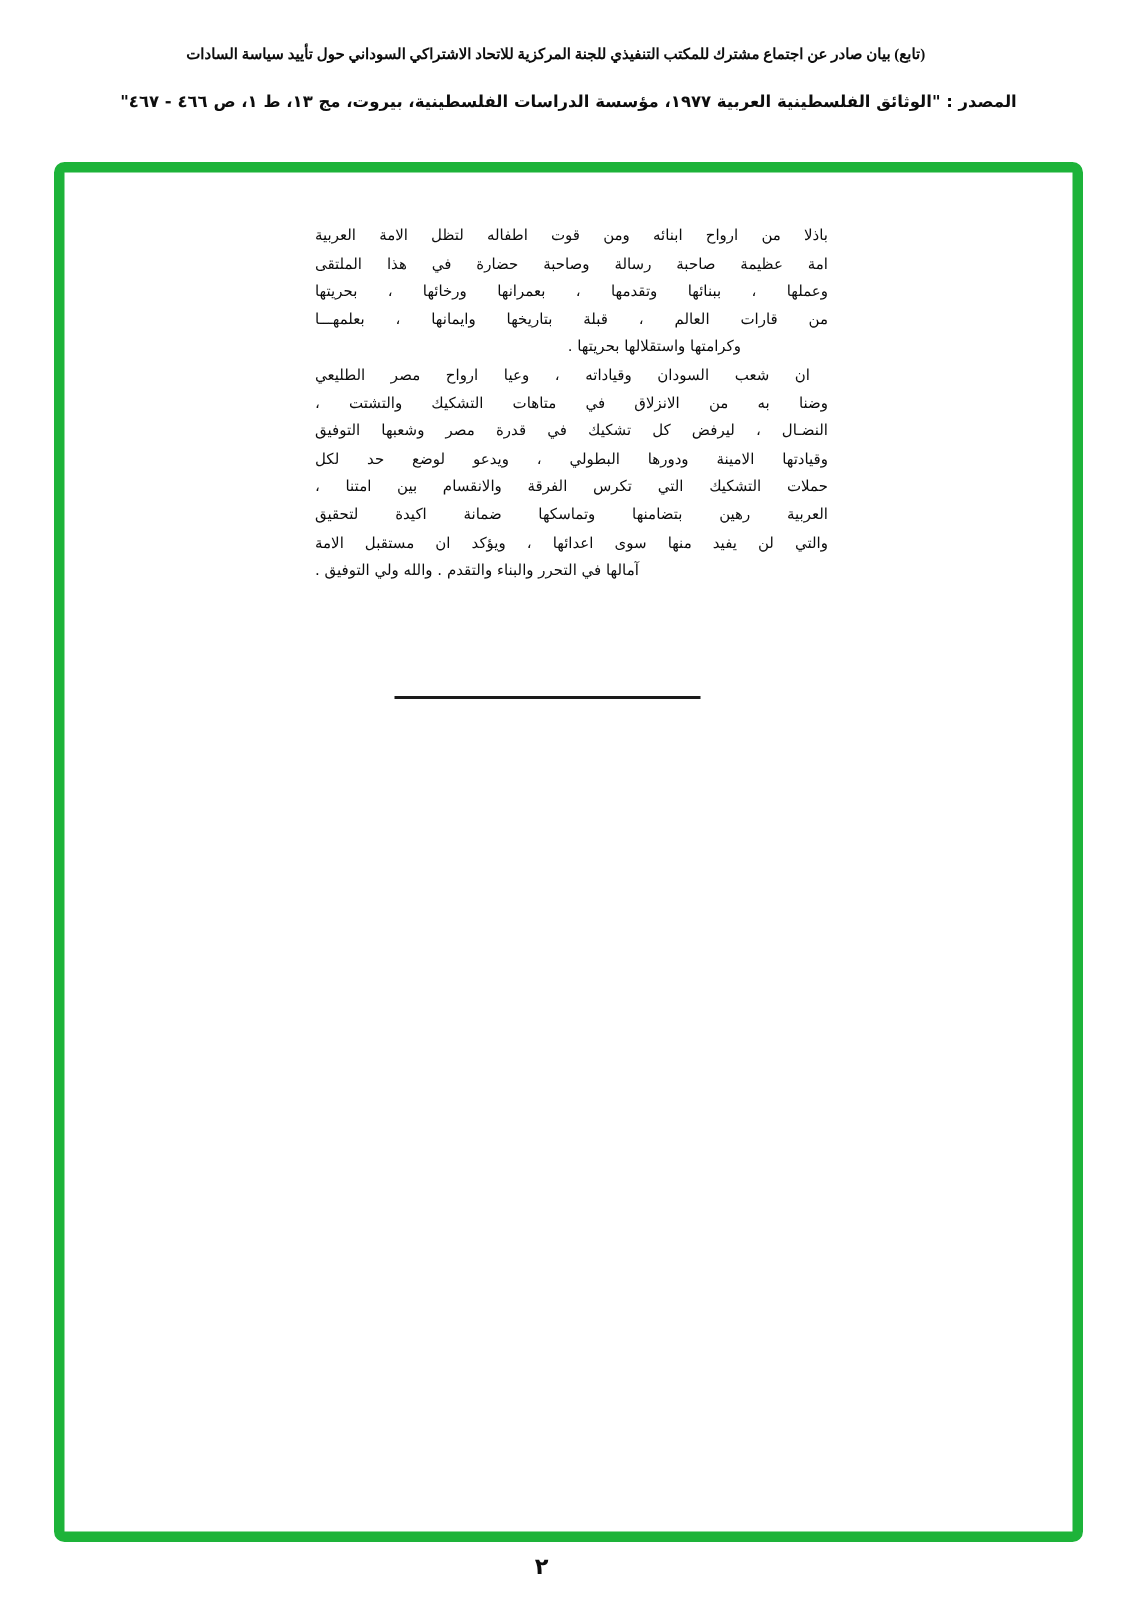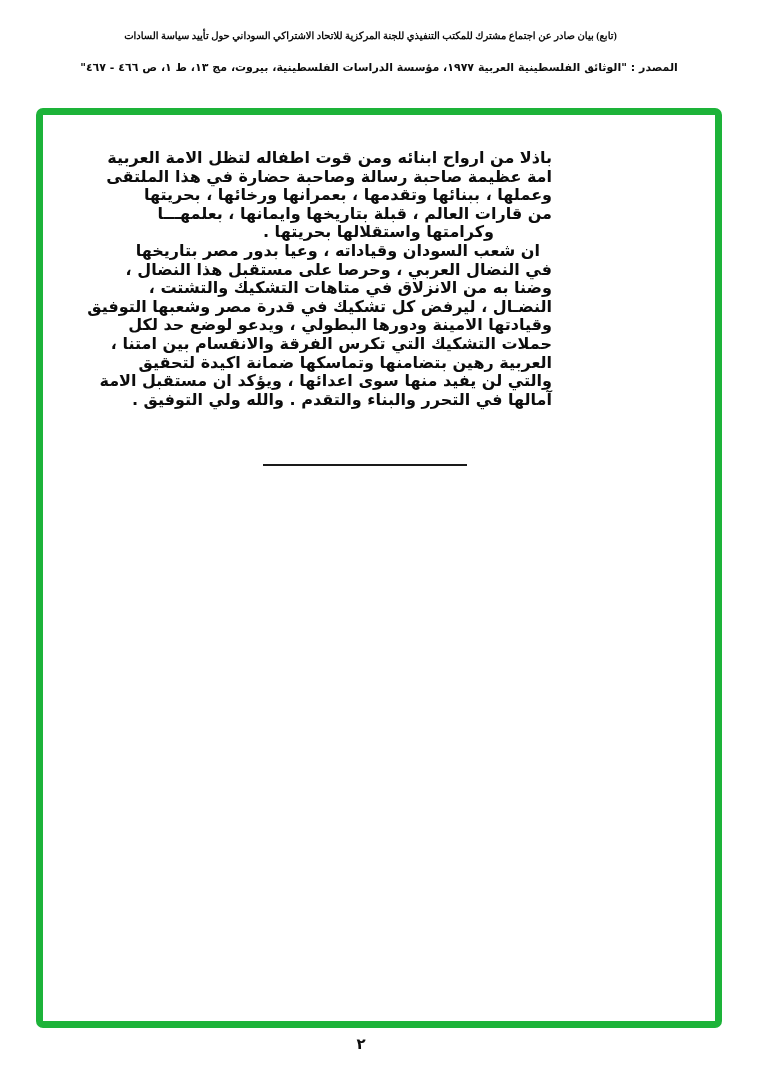--- a/index.html
+++ b/index.html
@@ -49,22 +49,22 @@
     border-radius: 7px;
     background: transparent;
   }
 
   
   .text-block {
     position: absolute;
     left: 210px; top: 149px;
     width: 342px;
     direction: rtl;
-    font-size: 16px;
-    font-weight: bold;
+    font-size: 10px;
+    font-weight: normal;
     line-height: 18.6px;
     color: var(--ink);
   }
   .line {
     white-space: nowrap;
     text-align: justify;
     text-align-last: justify;
   }
   
   .line.closing {
@@ -114,22 +114,21 @@
 
   <section class="text-block" dir="rtl">
     <div>
       <div class="line">باذلا من ارواح ابنائه ومن قوت اطفاله لتظل الامة العربية</div>
       <div class="line">امة عظيمة صاحبة رسالة وصاحبة حضارة في هذا الملتقى</div>
       <div class="line">وعملها ، ببنائها وتقدمها ، بعمرانها ورخائها ، بحريتها</div>
       <div class="line">من قارات العالم ، قبلة بتاريخها وايمانها ، بعلمهـــا</div>
       <div class="line closing">وكرامتها واستقلالها بحريتها .</div>
     </div>
     <div>
-      <div class="line indent-first">ان شعب السودان وقياداته ، وعيا بدور مصر بتاريخها</div>
-      <div class="line">في النضال العربي ، وحرصا على مستقبل هذا النضال ،</div>
+      <div class="line indent-first">ان شعب السودان وقياداته ، وعيا ارواح مصر الطليعي</div>
       <div class="line">وضنا به من الانزلاق في متاهات التشكيك والتشتت ،</div>
       <div class="line">النضـال ، ليرفض كل تشكيك في قدرة مصر وشعبها التوفيق</div>
       <div class="line">وقيادتها الامينة ودورها البطولي ، ويدعو لوضع حد لكل</div>
       <div class="line">حملات التشكيك التي تكرس الفرقة والانقسام بين امتنا ،</div>
       <div class="line">العربية رهين بتضامنها وتماسكها ضمانة اكيدة لتحقيق</div>
       <div class="line">والتي لن يفيد منها سوى اعدائها ، ويؤكد ان مستقبل الامة</div>
       <div class="line flush-left">آمالها في التحرر والبناء والتقدم . والله ولي التوفيق .</div>
     </div>
   </section>
 

